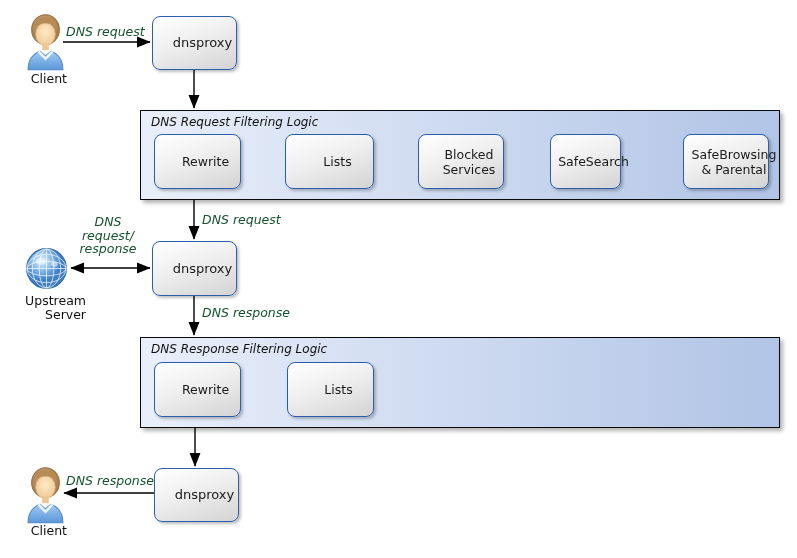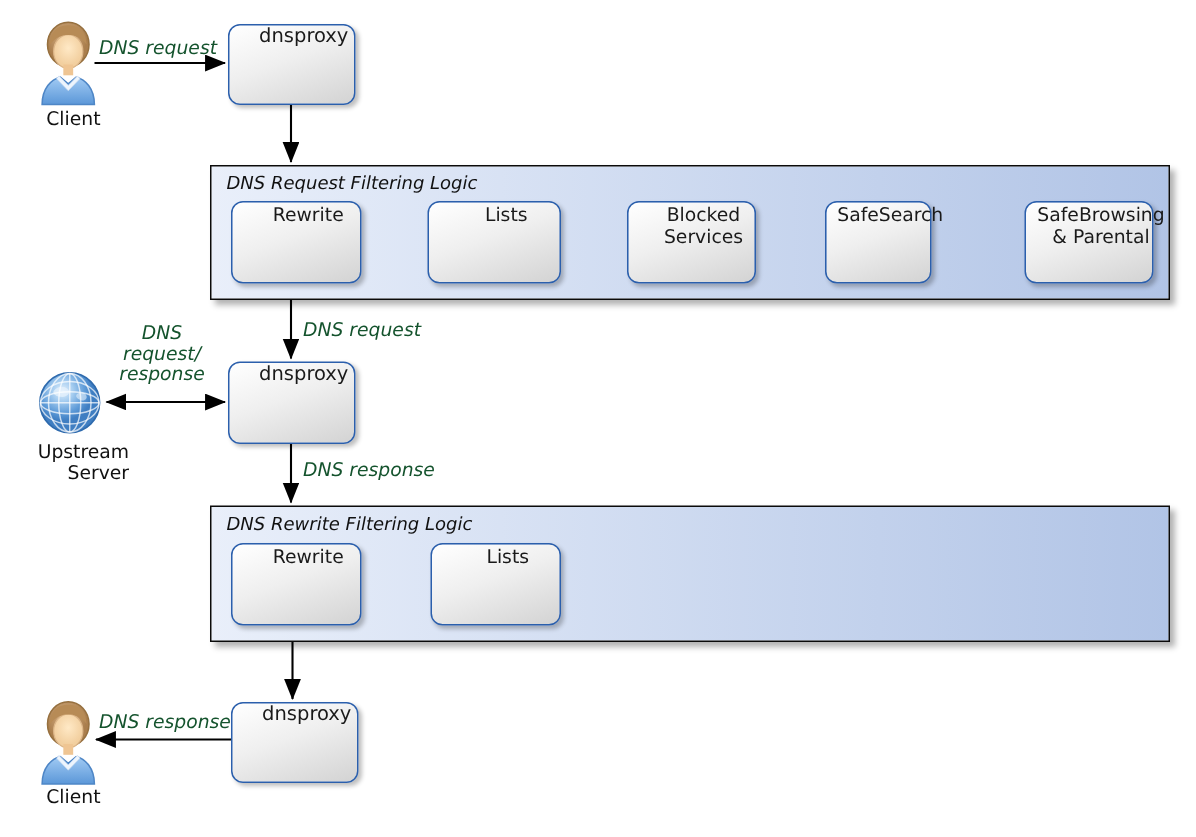--- a/index.html
+++ b/index.html
@@ -7,21 +7,21 @@
   .canvas {
     position:relative; width:797px; height:558px; background:#ffffff;
     font-family:"DejaVu Sans","Liberation Sans",sans-serif; color:#141414;
     overflow:hidden;
   }
   svg.arrows { position:absolute; left:0; top:0; pointer-events:none; }
   .node {
     position:absolute; border:1.6px solid #2b5fac; border-radius:8px;
     background:linear-gradient(160deg,#ffffff 0%, #efefef 45%, #d3d3d3 100%);
     box-shadow:2px 2px 3px rgba(0,0,0,.25);
-    display:flex; flex-direction:column; align-items:center; 
+    display:flex; flex-direction:column; align-items:center; justify-content:center;
     text-align:center; font-size:13px; line-height:1.2; color:#1a1a1a;padding-left:16px;
   }
   .node .l2:empty { display:none; }
   .container-box {
     position:absolute; border:1.5px solid #0a0a0a;
     background:linear-gradient(to right,#e9effa 0%, #b1c4e6 100%);
     box-shadow:3px 3px 4px rgba(0,0,0,.3);
   }
   .container-title { position:absolute; left:10px; top:4px; font-size:12px; color:#111; white-space:nowrap;font-style:italic; }
   .step { font-size:12.5px; }
@@ -146,21 +146,21 @@
     <span style="display:block">request/</span>
     <span style="display:block">response</span>
   </div>
 
   <div class="node" style="left:152px; top:241px; width:85px; height:55px;">
     <span>dnsproxy</span>
   </div>
   <div class="edge-label" style="left:202px; top:305px;">DNS response</div>
 
   <div class="container-box" style="left:140px; top:337px; width:640px; height:91px;">
-    <div class="container-title">DNS Rewrite Filtering Logic</div>
+    <div class="container-title">DNS Response Filtering Logic</div>
     <div class="node step" style="left:13px; top:24px; width:87px; height:55px;">
       <span>Rewrite</span>
 
     </div>
     <div class="node step" style="left:146px; top:24px; width:87px; height:55px;">
       <span>Lists</span>
 
     </div>
   </div>
 

